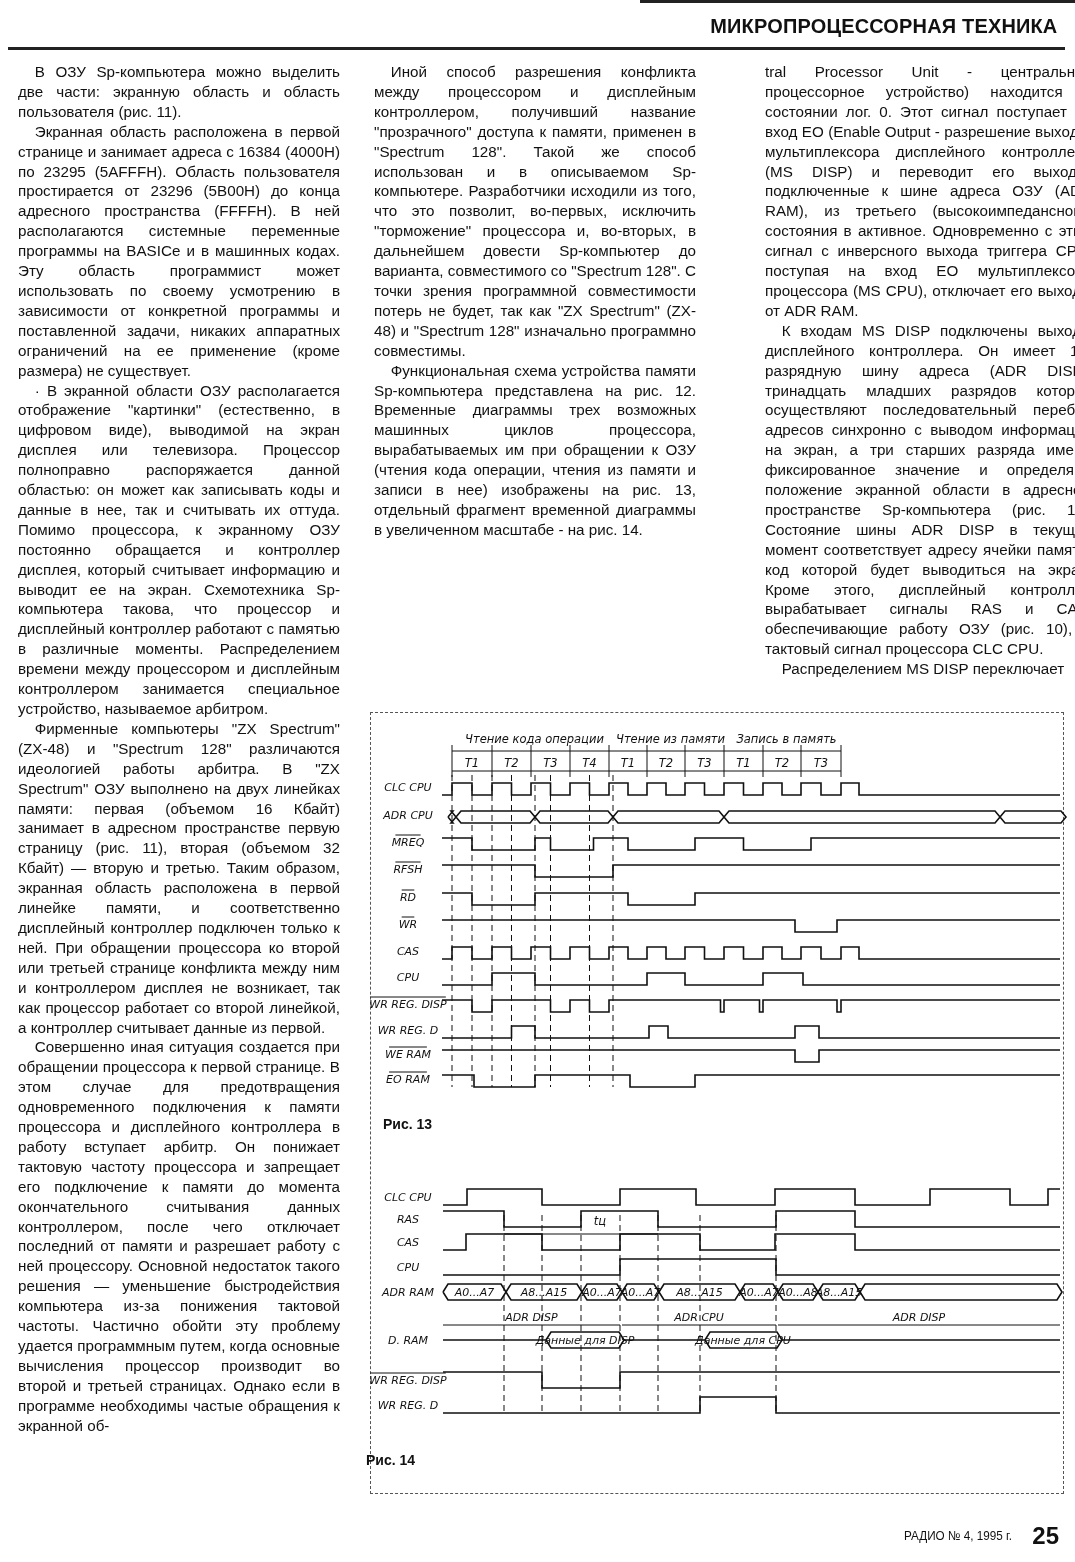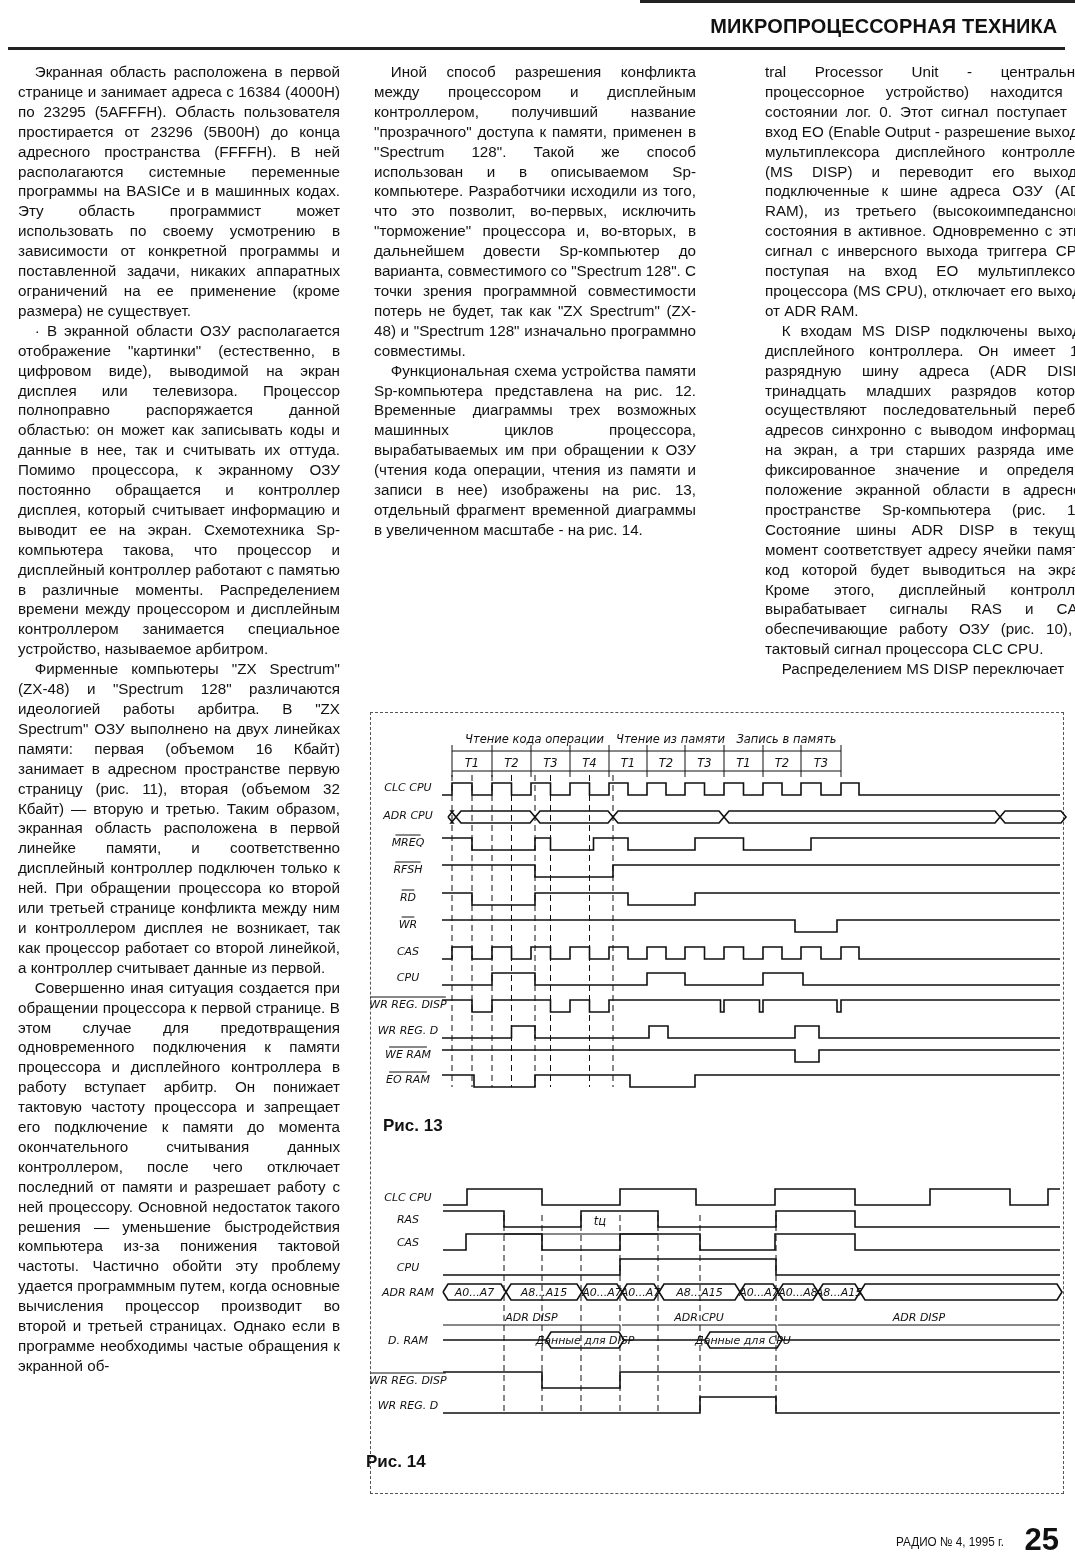--- a/index.html
+++ b/index.html
@@ -10,38 +10,39 @@
                    letter-spacing: 0.2px; transform: scaleX(0.95); transform-origin: right; }
   .hdr-rule { position: absolute; left: 8px; right: 10px; top: 47px; height: 3px; background: #222; }
   .col { position: absolute; font-size: 15.2px; line-height: 19.9px; text-align: justify; hyphens: manual; }
   .col p { margin: 0; text-indent: 1.1em; }
   .col p.noind { text-indent: 0; }
   #col1 { left: 18px; top: 62px; width: 322px; }
   #col2 { left: 374px; top: 62px; width: 322px; }
   #col3 { left: 728px; top: 62px; width: 327px; margin-left: 37px; }
   .fig-box { position: absolute; left: 370px; top: 712px; width: 692px; height: 780px;
              border: 1px dashed #555; }
-  .fig-caption { position: absolute; font-weight: bold; font-size: 17px; }
+  .fig-caption { position: absolute; font-weight: bold; font-size: 14px; }
   svg text.lbl { font-family: "DejaVu Sans", sans-serif; font-style: italic; font-size: 11px; fill: #111; }
   svg text.hdr { font-family: "DejaVu Sans", sans-serif; font-style: italic; font-size: 11.5px; fill: #111; }
   svg .sig { fill: none; stroke: #111; stroke-width: 1.6; }
   svg .dash { stroke: #111; stroke-width: 1; stroke-dasharray: 6 4; }
   svg .arr { stroke: #111; stroke-width: 1; }
   .footer { position: absolute; right: 16px; top: 1522px; }
   .footer .mag { font-size: 13px; display: inline-block; transform: scaleX(0.9); vertical-align: 4px; }
-  .footer .num { font-size: 31px; font-weight: bold; margin-left: 10px; }
+  .footer .num { font-size: 24px; font-weight: bold; margin-left: 10px; }
 </style>
 </head>
 <body>
 
 <div class="hdr-rule-top"></div>
 <div class="section-title">МИКРОПРОЦЕССОРНАЯ ТЕХНИКА</div>
 <div class="hdr-rule"></div>
 
 <div class="col" id="col1">
+  <p>В ОЗУ Sp-компьютера можно выделить две части: экранную область и область пользователя (рис. 11).</p>
   <p>Экранная область расположена в первой странице и занимает адреса с 16384 (4000H) по 23295 (5AFFFH). Область пользователя простирается от 23296 (5B00H) до конца адресного пространства (FFFFH). В ней располагаются системные переменные программы на BASICе и в машинных кодах. Эту область программист может использовать по своему усмотрению в зависимости от конкретной программы и поставленной задачи, никаких аппаратных ограничений на ее применение (кроме размера) не существует.</p>
   <p>· В экранной области ОЗУ располагается отображение "картинки" (естественно, в цифровом виде), выводимой на экран дисплея или телевизора. Процессор полноправно распоряжается данной областью: он может как записывать коды и данные в нее, так и считывать их оттуда. Помимо процессора, к экранному ОЗУ постоянно обращается и контроллер дисплея, который считывает информацию и выводит ее на экран. Схемотехника Sp-компьютера такова, что процессор и дисплейный контроллер работают с памятью в различные моменты. Распределением времени между процессором и дисплейным контроллером занимается специальное устройство, называемое арбитром.</p>
   <p>Фирменные компьютеры "ZX Spectrum" (ZX-48) и "Spectrum 128" различаются идеологией работы арбитра. В "ZX Spectrum" ОЗУ выполнено на двух линейках памяти: первая (объемом 16 Кбайт) занимает в адресном пространстве первую страницу (рис. 11), вторая (объемом 32 Кбайт) — вторую и третью. Таким образом, экранная область расположена в первой линейке памяти, и соответственно дисплейный контроллер подключен только к ней. При обращении процессора ко второй или третьей странице конфликта между ним и контроллером дисплея не возникает, так как процессор работает со второй линейкой, а контроллер считывает данные из первой.</p>
   <p>Совершенно иная ситуация создается при обращении процессора к первой странице. В этом случае для предотвращения одновременного подключения к памяти процессора и дисплейного контроллера в работу вступает арбитр. Он понижает тактовую частоту процессора и запрещает его подключение к памяти до момента окончательного считывания данных контроллером, после чего отключает последний от памяти и разрешает работу с ней процессору. Основной недостаток такого решения — уменьшение быстродействия компьютера из-за понижения тактовой частоты. Частично обойти эту проблему удается программным путем, когда основные вычисления процессор производит во второй и третьей страницах. Однако если в программе необходимы частые обращения к экранной об-</p>
 </div>
 
 <div class="col" id="col2">
   <p>Иной способ разрешения конфликта между процессором и дисплейным контроллером, получивший название "прозрачного" доступа к памяти, применен в "Spectrum 128". Такой же способ использован и в описываемом Sp-компьютере. Разработчики исходили из того, что это позволит, во-первых, исключить "торможение" процессора и, во-вторых, в дальнейшем довести Sp-компьютер до варианта, совместимого со "Spectrum 128". С точки зрения программной совместимости потерь не будет, так как "ZX Spectrum" (ZX-48) и "Spectrum 128" изначально программно совместимы.</p>
   <p>Функциональная схема устройства памяти Sp-компьютера представлена на рис. 12. Временные диаграммы трех возможных машинных циклов процессора, вырабатываемых им при обращении к ОЗУ (чтения кода операции, чтения из памяти и записи в нее) изображены на рис. 13, отдельный фрагмент временной диаграммы в увеличенном масштабе - на рис. 14.</p>
 </div>

